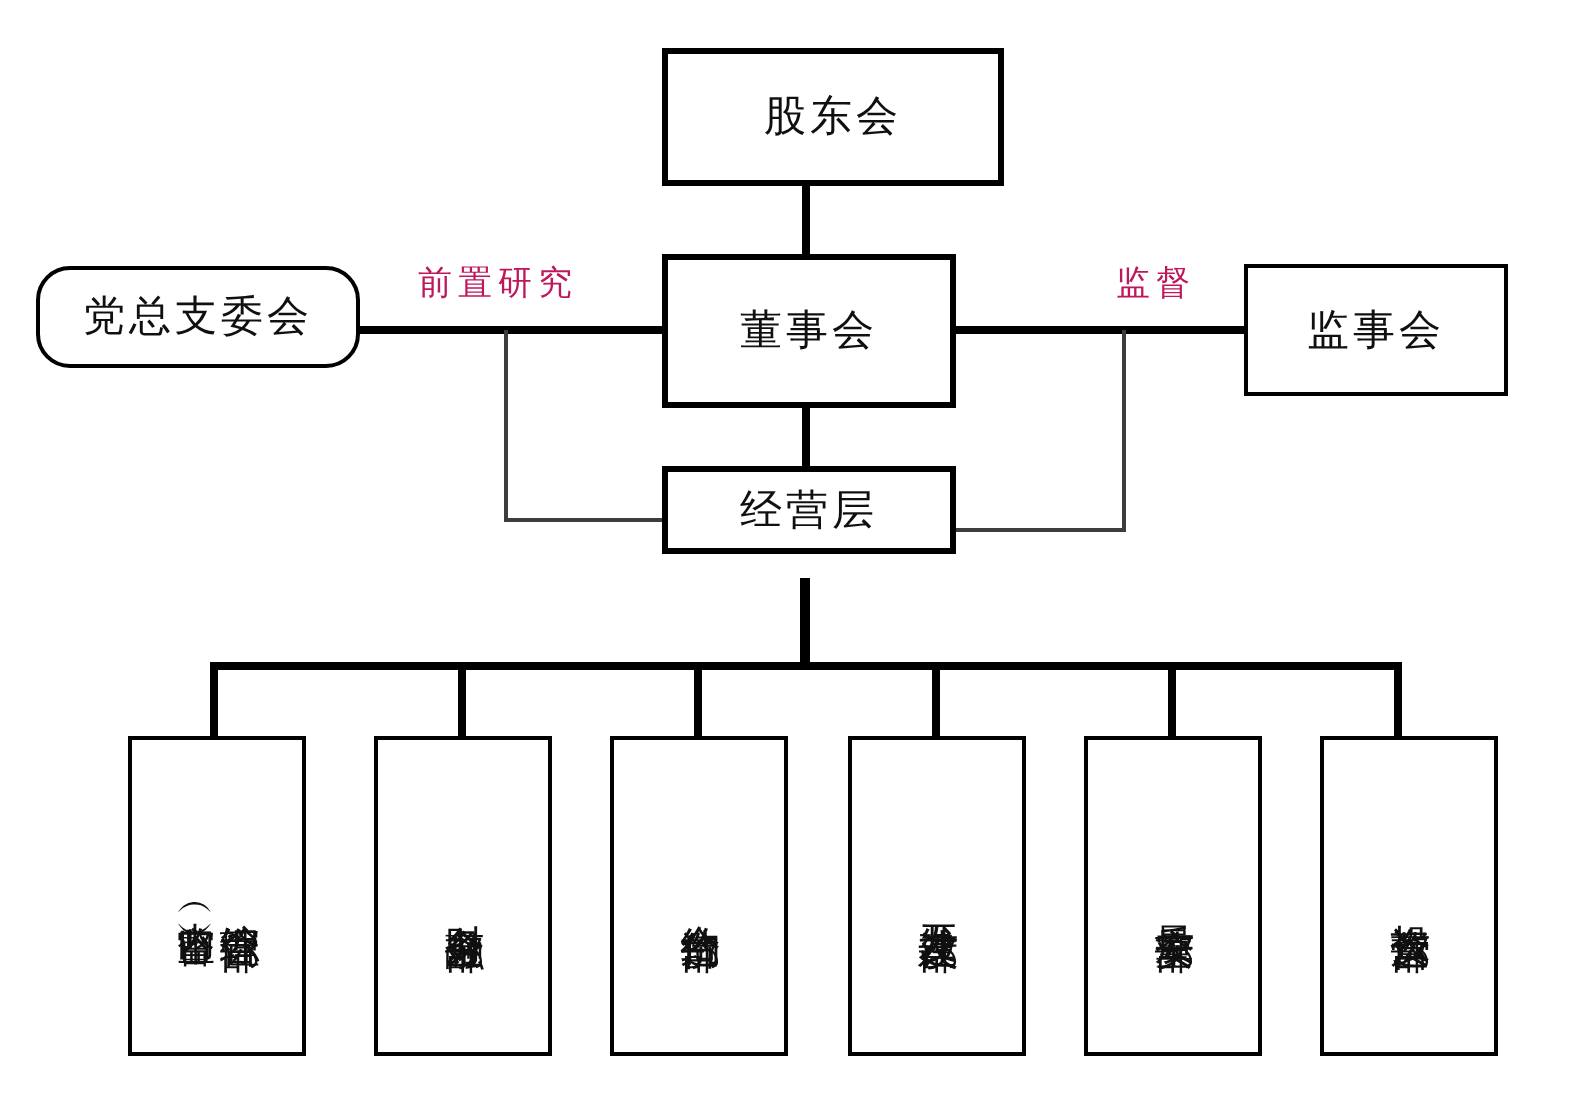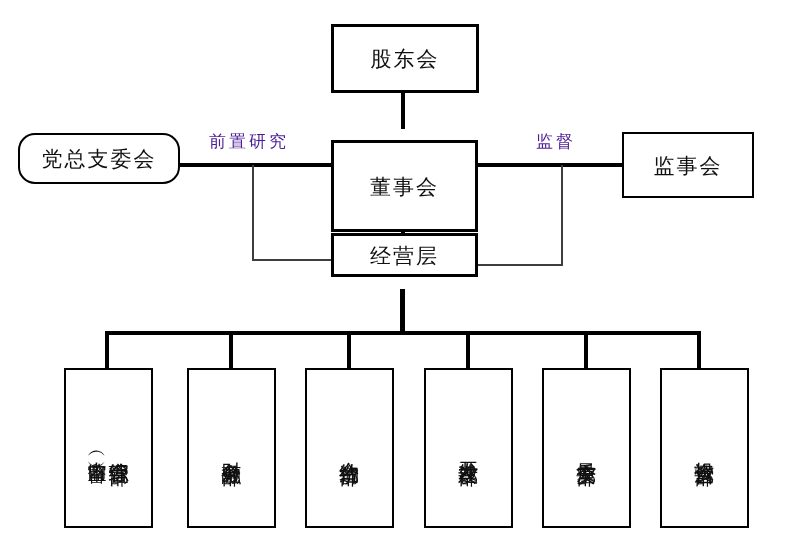--- a/index.html
+++ b/index.html
@@ -72,21 +72,21 @@
   .line.hair {
     background: #3d3d3d;
   }
 
   
   .rel-label {
     position: absolute;
     font-family: "Liberation Serif", "DejaVu Serif", serif;
     font-size: 17px;
     letter-spacing: 3px;
-    color: #4c1d95;
+    color: #be185d;
     white-space: nowrap;
     z-index: 4;
   }
 </style>
 </head>
 <body>
 
 <div id="stage">
 
   <div class="line" style="left:401px; top:91px; width:4px; height:38px;"></div>
@@ -108,31 +108,31 @@
 
   <div class="line" style="left:105px; top:331px; width:4px; height:39px;"></div>
   <div class="line" style="left:229px; top:331px; width:4px; height:39px;"></div>
   <div class="line" style="left:347px; top:331px; width:4px; height:39px;"></div>
   <div class="line" style="left:466px; top:331px; width:4px; height:39px;"></div>
   <div class="line" style="left:584px; top:331px; width:4px; height:39px;"></div>
   <div class="line" style="left:697px; top:331px; width:4px; height:39px;"></div>
 
   <div class="rel-label" style="left:209px; top:130px;">前置研究</div>
 
-  <div class="rel-label" style="left:536px; top:130px;">监督</div>
+  <div class="rel-label" style="left:558px; top:130px;">监督</div>
 
-  <div class="node" style="left:331px; top:24px; width:148px; height:69px;">
+  <div class="node" style="left:331px; top:24px; width:171px; height:69px;">
     <span class="node-label">股东会</span>
   </div>
 
   <div class="node thin" style="left:18px; top:133px; width:162px; height:51px;border-radius:17px;">
     <span class="node-label">党总支委会</span>
   </div>
 
-  <div class="node" style="left:331px; top:140px; width:147px; height:92px;">
+  <div class="node" style="left:331px; top:127px; width:147px; height:77px;">
     <span class="node-label">董事会</span>
   </div>
 
   <div class="node thin" style="left:622px; top:132px; width:132px; height:66px;">
     <span class="node-label">监事会</span>
   </div>
 
   <div class="node" style="left:331px; top:233px; width:147px; height:44px;">
     <span class="node-label">经营层</span>
   </div>

